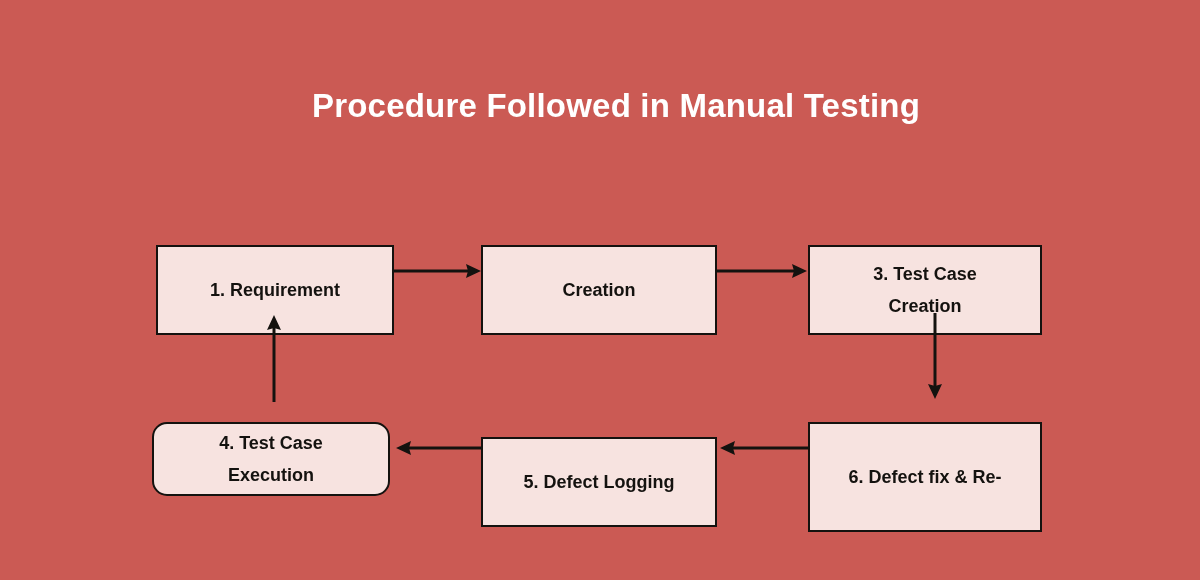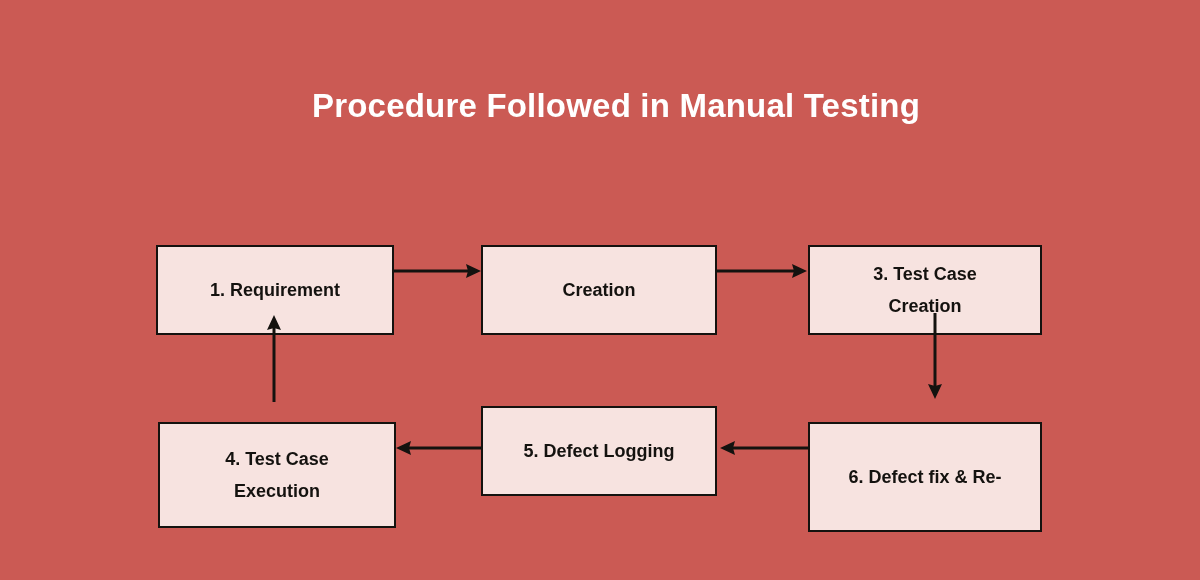--- a/index.html
+++ b/index.html
@@ -46,22 +46,22 @@
     padding: 0 14px;
     margin-top: 22px;
   }
   .node span { display: block; }
 
   
   #node-1 { left: 156px; top: 223px; width: 238px; height: 90px; }
   #node-2 { left: 481px; top: 223px; width: 236px; height: 90px; }
   #node-3 { left: 808px; top: 223px; width: 234px; height: 90px; }
   
-  #node-4 { left: 158px; top: 400px; width: 238px; height: 106px; }
-  #node-5 { left: 481px; top: 384px; width: 236px; height: 90px; }
+  #node-4 { left: 152px; top: 400px; width: 238px; height: 74px; border-radius: 15px; }
+  #node-5 { left: 481px; top: 415px; width: 236px; height: 90px; }
   #node-6 { left: 808px; top: 400px; width: 234px; height: 110px; }
 
   .edge {
     position: absolute;
     overflow: visible;
   }
   .edge line, .edge polyline {
     stroke: #14120f;
     stroke-width: 3;
     fill: none;

